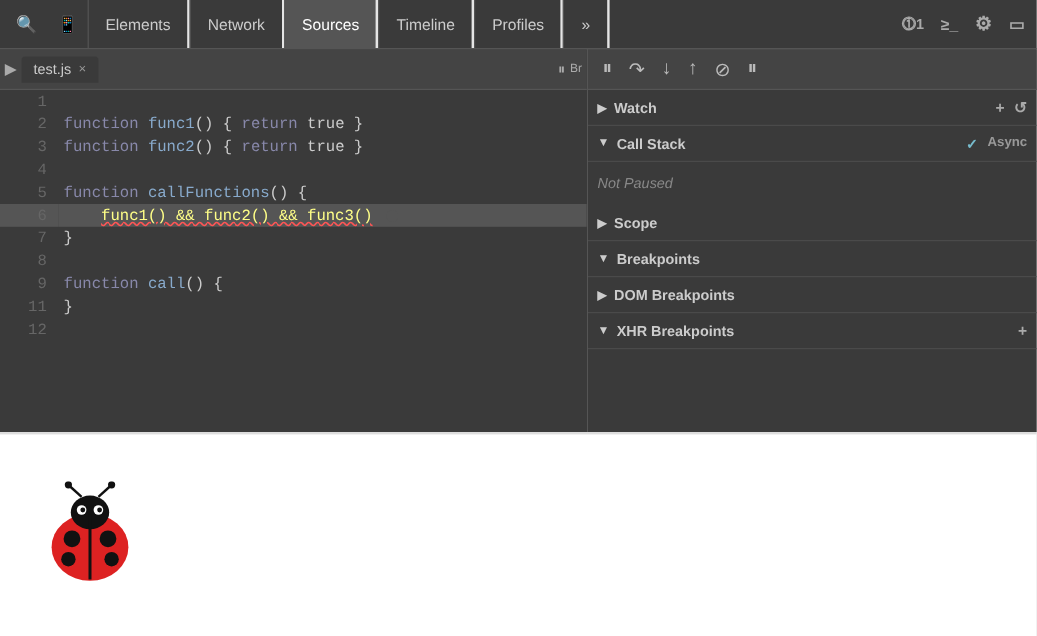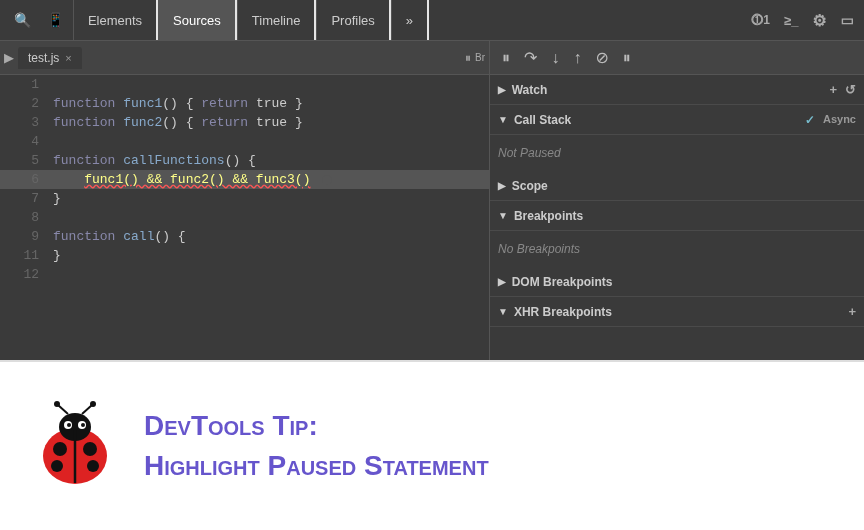--- a/index.html
+++ b/index.html
@@ -232,20 +232,21 @@
       line-height: 1.2;
     }
   </style>
 </head>
 <body>
 
 <div class="toolbar">
   <span class="toolbar-icon">🔍</span>
   <span class="toolbar-icon">📱</span>
   <span class="tab-item">Elements</span>
+  <span class="tab-item">Network</span>
   <span class="tab-item active">Sources</span>
   <span class="tab-item">Timeline</span>
   <span class="tab-item">Profiles</span>
   <span class="tab-item">»</span>
   <div class="toolbar-right">
     <span style="color:#aaa; font-size:12px;">⓵1</span>
     <span style="font-size:13px; color:#aaa;">≥_</span>
     <span style="font-size:16px; color:#aaa;">⚙</span>
     <span style="font-size:14px; color:#aaa;">▭</span>
   </div>
@@ -358,21 +359,20 @@
         <span class="arrow">▶</span>
         <span>Scope</span>
       </div>
     </div>
 
     <div class="debug-section">
       <div class="debug-section-header">
         <span class="arrow">▼</span>
         <span>Breakpoints</span>
       </div>
-      <div class="debug-section-body">No Breakpoints</div>
     </div>
 
     <div class="debug-section">
       <div class="debug-section-header">
         <span class="arrow">▶</span>
         <span>DOM Breakpoints</span>
       </div>
     </div>
 
     <div class="debug-section">
@@ -406,17 +406,13 @@
     <line x1="52" y1="13" x2="62" y2="4" stroke="#111" stroke-width="2"></line>
     <circle cx="27" cy="3" r="3" fill="#111"></circle>
     <circle cx="63" cy="3" r="3" fill="#111"></circle>
 
     <circle cx="38" cy="24" r="4" fill="#fff"></circle>
     <circle cx="52" cy="24" r="4" fill="#fff"></circle>
     <circle cx="39" cy="24" r="2" fill="#111"></circle>
     <circle cx="53" cy="24" r="2" fill="#111"></circle>
   </svg>
 
-  <div class="tip-text">
-    <div class="tip-title">DevTools Tip:</div>
-    <div class="tip-subtitle">Highlight Paused Statement</div>
-  </div>
 </div>
 
 </body></html>

